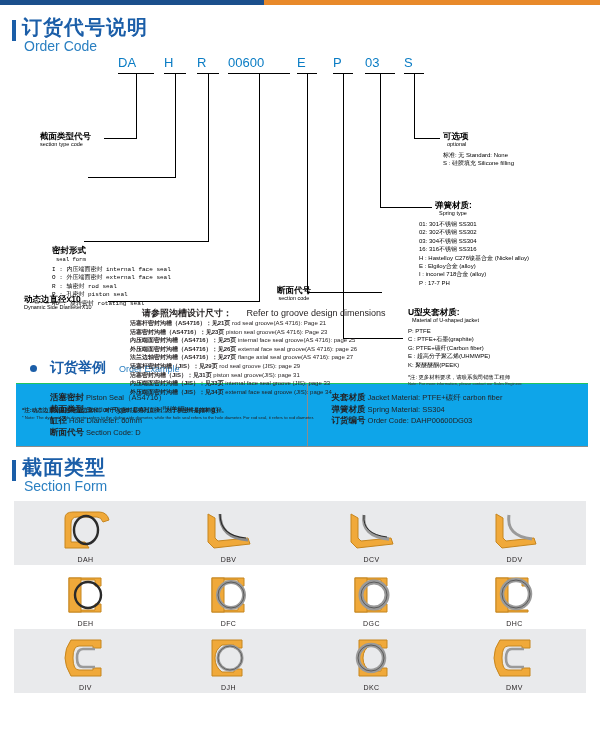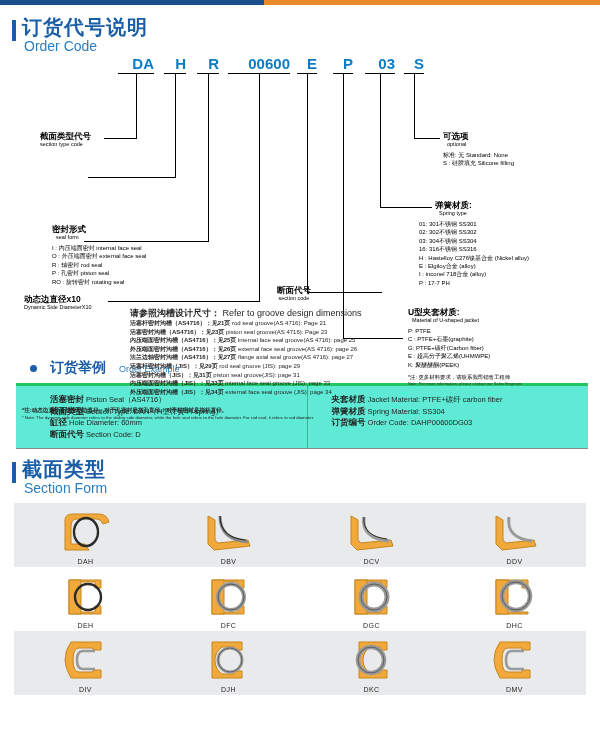--- a/index.html
+++ b/index.html
@@ -19,42 +19,42 @@
   .sec-head .en{font-size:14px;color:#2a7fc1;line-height:17px;margin-left:2px;}
 
   .bullet-head{display:flex;align-items:baseline;gap:13px;margin-left:30px;}
   .bullet-head .dot{width:7px;height:7px;border-radius:50%;background:#1b5ea8;display:inline-block;}
   .bullet-head .cn{font-size:14px;font-weight:bold;color:#1b5ea8;}
   .bullet-head .en{font-size:9px;color:#2a7fc1;}
 
   
   .codewrap{position:relative;height:300px;}
   .codes{position:absolute;top:0;left:0;width:600px;height:24px;}
-  .code{position:absolute;font-size:15px;font-weight:bold;color:#0a7cc4;text-align:right;top:0;}
+  .code{position:absolute;font-size:13px;font-weight:normal;color:#0a7cc4;text-align:left;top:0;}
   .ul{position:absolute;height:1px;background:#000;top:18px;}
   .vl{position:absolute;width:1px;background:#000;}
   .hl{position:absolute;height:1px;background:#000;}
 
   .ann{position:absolute;}
   .ann .t-cn{font-size:8.5px;font-weight:bold;color:#000;line-height:10px;white-space:nowrap;}
   .ann .t-en{font-size:5.5px;color:#000;line-height:7px;white-space:nowrap;}
   .ann .li{font-size:6px;line-height:8.4px;white-space:nowrap;color:#000;}
 
   .groove{position:absolute;left:130px;top:252px;}
   .groove .gh{font-size:9px;font-weight:bold;white-space:nowrap;line-height:12px;}
-  .groove .gh span{font-weight:bold;}
+  .groove .gh span{font-weight:bold;margin-left:12px;}
   .groove .gr{font-size:6px;line-height:8.6px;white-space:nowrap;}
   .groove .gr b{font-weight:bold;}
 
   .footnote{position:absolute;left:22px;top:352px;}
   .footnote .fcn{font-size:5.6px;line-height:7.5px;font-weight:bold;white-space:nowrap;}
   .footnote .fen{font-size:4.3px;line-height:6px;white-space:nowrap;color:#222;}
 
   
-  .ex-table{margin:6px 12px 0 16px;display:flex;border-top:3px solid #22c55e;border-bottom:1px solid #8c8c8c;background:#5eead4;}
+  .ex-table{margin:6px 12px 0 16px;display:flex;border-top:1px solid #22c55e;border-bottom:1px solid #8c8c8c;background:#0ea5e9;}
   .ex-col{padding:8px 0 8px 34px;flex:1;}
   .ex-col.right{border-left:1px solid #8c8c8c;padding-left:24px;}
   .ex-line{font-size:7.5px;line-height:11.5px;white-space:nowrap;}
   .ex-line b{font-size:8.5px;font-weight:bold;}
 
   
   .grid{margin:6px 14px 0 14px;border:0;}
   .grow{display:flex;}
   .grow.shade{background:#e9eaec;}
   .gcell{flex:1;text-align:center;padding:6px 0 2px 0;}
@@ -115,21 +115,21 @@
   <div class="hl" style="left:343px;top:283px;width:60px;"></div>
   <div class="hl" style="left:380px;top:152px;width:52px;"></div>
   <div class="hl" style="left:414px;top:83px;width:26px;"></div>
 
   <div class="ann" style="left:40px;top:76px;">
     <div class="t-cn">截面类型代号</div>
     <div class="t-en">section type code</div>
   </div>
 
 
-  <div class="ann" style="left:52px;top:169px;">
+  <div class="ann" style="left:52px;top:191px;font-family:Liberation Mono, monospace;">
     <div class="t-cn">密封形式</div>
     <div class="t-en" style="padding-left:4px;">seal form</div>
     <div class="li" style="padding-top:3px;">I : 内压端面密封  internal face seal</div>
     <div class="li">O : 外压端面密封  external face seal</div>
     <div class="li">R : 轴密封  rod seal</div>
     <div class="li">P : 孔密封  piston seal</div>
     <div class="li">RO : 旋转密封  rotating seal</div>
   </div>
 
   <div class="ann" style="left:24px;top:239px;">

